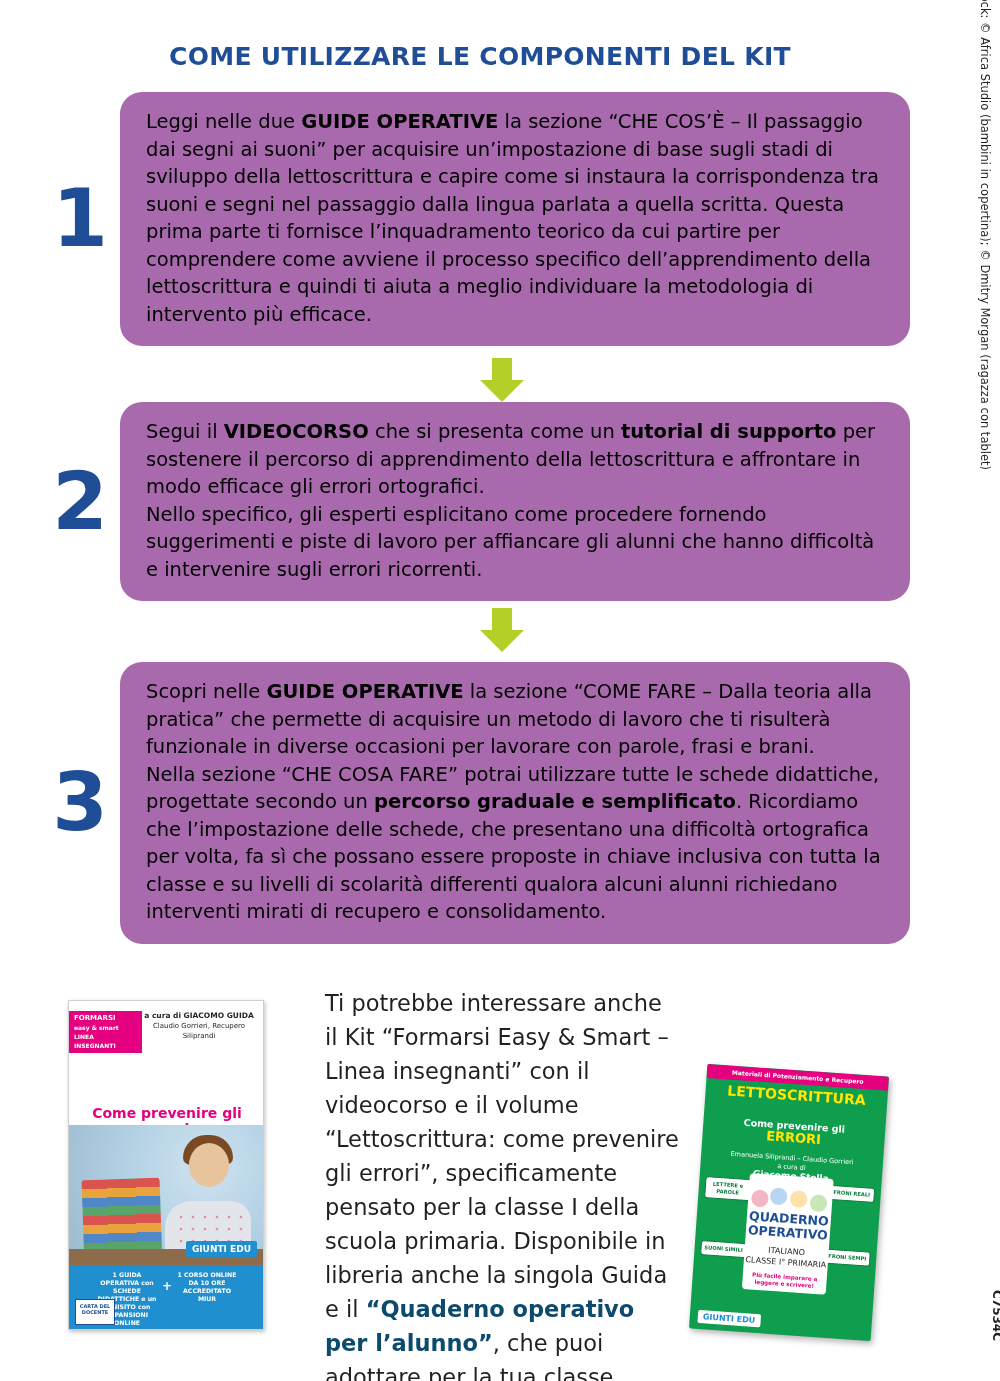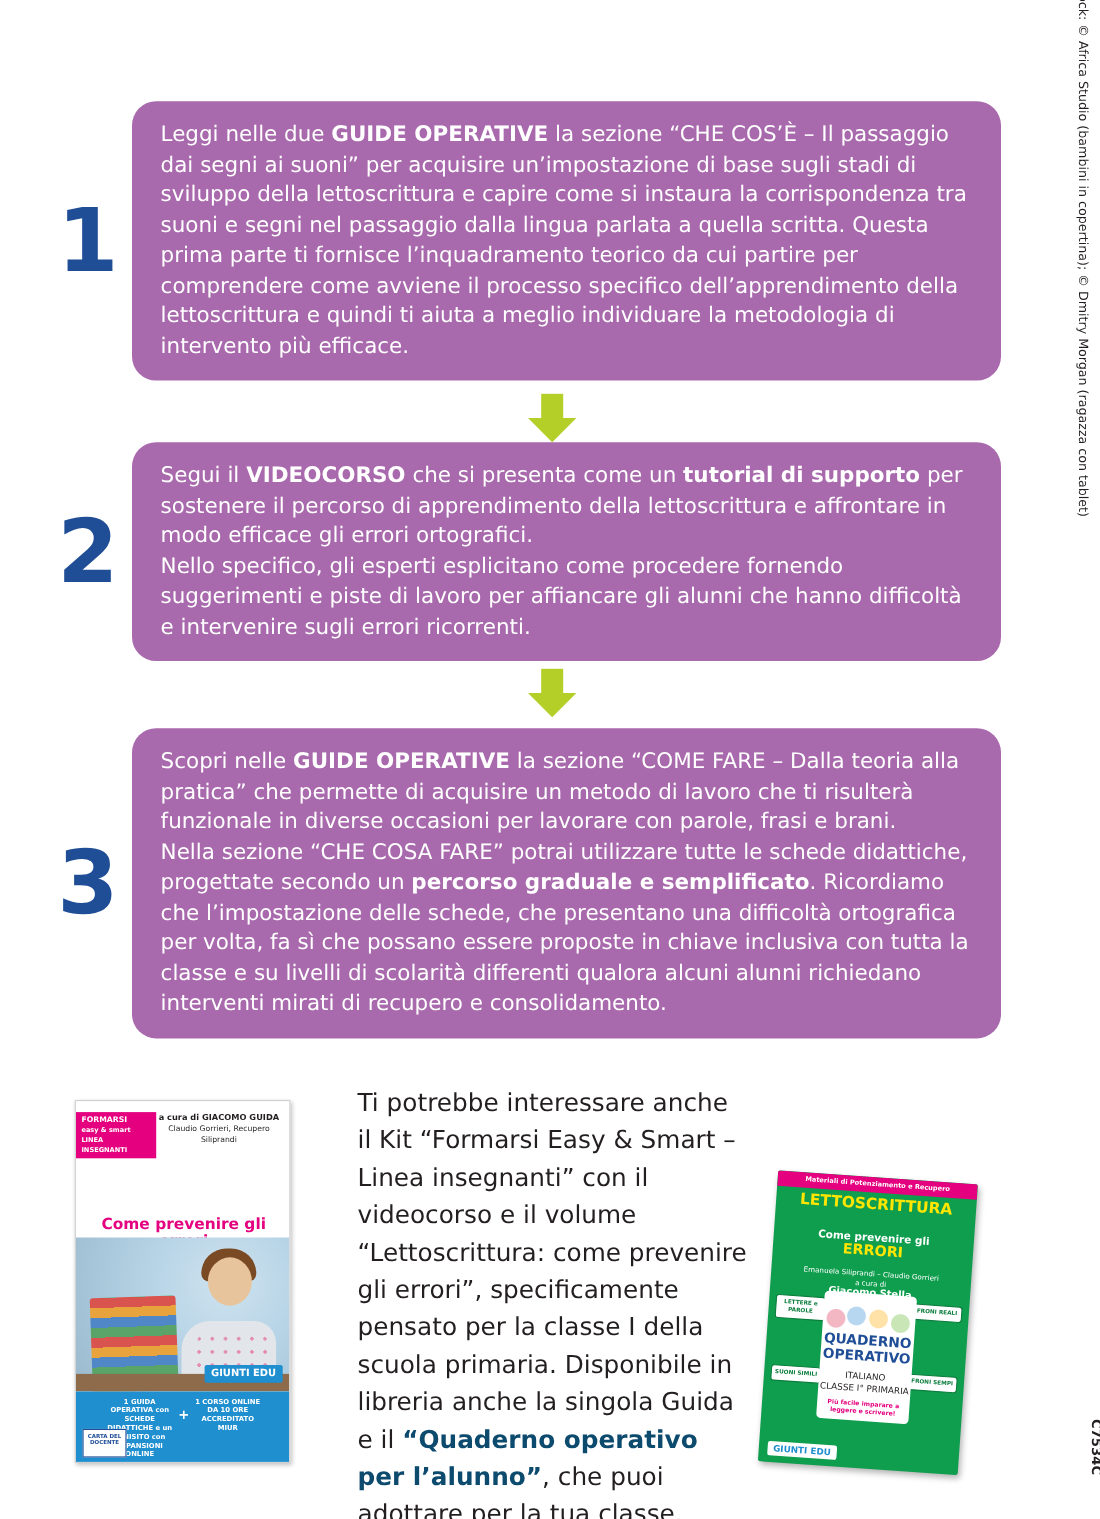--- a/index.html
+++ b/index.html
@@ -43,21 +43,21 @@
     flex: 0 0 80px;
     text-align: center;
     font-size: 80px;
     line-height: 80px;
     font-weight: bold;
     color: #1f4e96;
     font-family: "DejaVu Sans", sans-serif;
   }
   .bubble {
     background: #a969ad;
-    color: #ffffff;
+    color: #000000;
     border-radius: 22px;
     padding: 16px 26px 18px 26px;
     font-size: 19.5px;
     line-height: 27.5px;
     box-sizing: border-box;
   }
   .bubble b {
     font-weight: bold;
   }
   .step1 { top: 92px; left: 40px; width: 870px; }
@@ -440,20 +440,21 @@
     white-space: nowrap;
     transform: rotate(90deg);
     transform-origin: right bottom;
   }
 </style>
 </head>
 <body>
 
 <div class="page">
 
+  <div class="title">COME UTILIZZARE LE COMPONENTI DEL KIT</div>
 
   <div class="step step1">
     <div class="step-num">1</div>
     <div class="bubble">Leggi nelle due <b>GUIDE OPERATIVE</b> la sezione “CHE COS’È – Il passaggio dai segni ai suoni” per acquisire un’impostazione di base sugli stadi di sviluppo della lettoscrittura e capire come si instaura la corrispondenza tra suoni e segni nel passaggio dalla lingua parlata a quella scritta. Questa prima parte ti fornisce l’inquadramento teorico da cui partire per comprendere come avviene il processo specifico dell’apprendimento della lettoscrittura e quindi ti aiuta a meglio individuare la metodologia di intervento più efficace.</div>
   </div>
 
   <div class="arrow arrow1">
     <div class="stem"></div>
     <div class="head"></div>
   </div>

